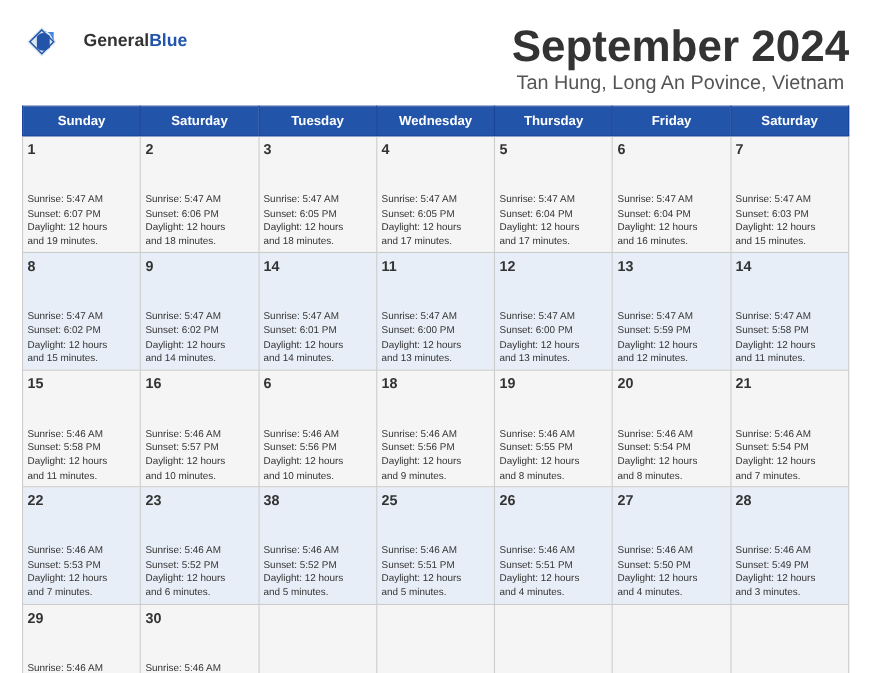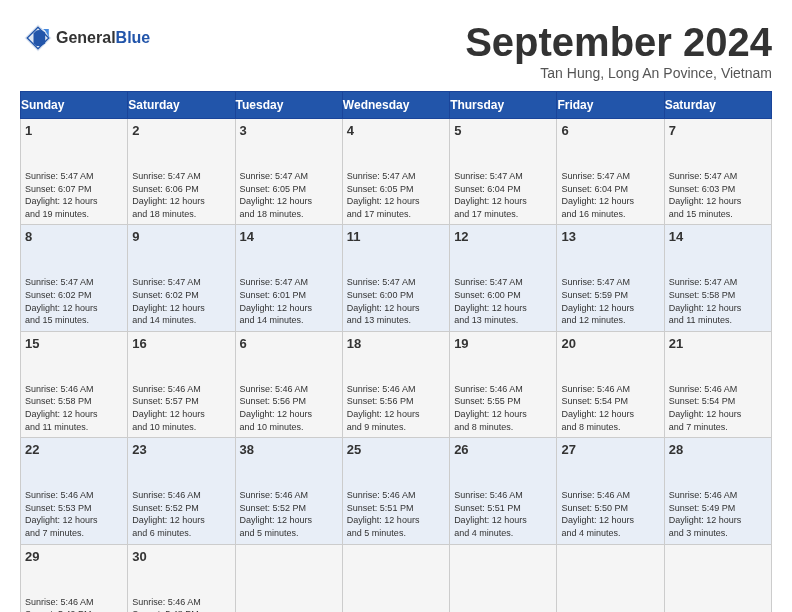--- a/index.html
+++ b/index.html
@@ -12,48 +12,49 @@
     }
     .header-area {
       display: flex;
       justify-content: space-between;
       align-items: flex-start;
       margin-bottom: 10px;
     }
     .logo {
       display: flex;
       align-items: center;
-      gap: 0;
+      gap: 20px;
     }
     .logo-icon {
       width: 36px;
       height: 36px;
     }
     .title-area {
       text-align: right;
     }
     .month-title {
       font-size: 40px;
       font-weight: bold;
       color: #333;
     }
     .location {
-      font-size: 14px;
+      font-size: 18px;
       color: #555;
+      text-align: center;
     }
     table {
       width: 100%;
       border-collapse: collapse;
       font-size: 10px;
     }
     thead tr th {
       background-color: #2255aa;
       color: white;
       padding: 6px 0;
-      text-align: left;
+      text-align: center;
       font-size: 12px;
       font-weight: bold;
       border: 1px solid #1a4499;
     }
     tbody tr td {
       border: 1px solid #ccc;
       vertical-align: top;
       padding: 4px;
       height: 80px;
       width: 107px;

